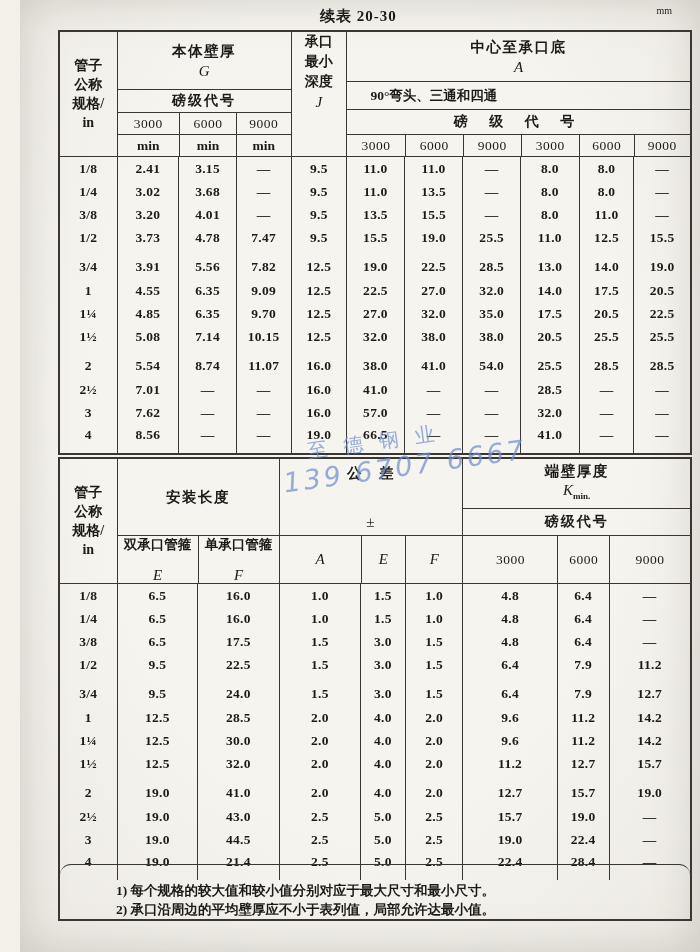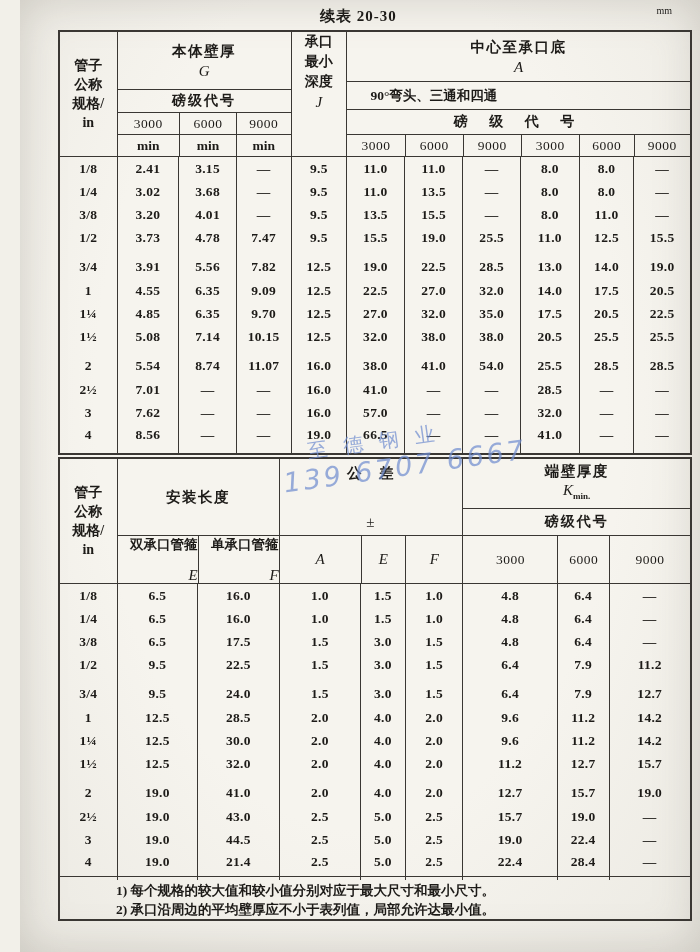--- a/index.html
+++ b/index.html
@@ -57,21 +57,21 @@
     border-top:1px solid var(--line);
   }
   .hrow{ display:grid; border-top:1px solid var(--line); }
   .hrow > * + *{ border-left:1px solid var(--line); }
   .hc{
     display:flex; align-items:center; justify-content:center;
     font-size:13.5px; font-weight:600;
   }
   .hc.num{ font-weight:400; font-size:13.5px; letter-spacing:.5px; }
   .hc2{
-    display:flex; flex-direction:column; align-items:flex-end; justify-content:center;
+    display:flex; flex-direction:column; align-items:center; justify-content:center;
     line-height:18px; font-size:13.5px; font-weight:600;gap:12px;
   }
   .sym{
     font-style:italic; font-weight:500; letter-spacing:0;
     font-family:"Liberation Serif","DejaVu Serif",serif; font-size:15px;
   }
   .sym sub{ font-style:normal; font-size:9px; font-weight:600; }
 
   .spec{
     display:flex; align-items:center; justify-content:center; text-align:center;
@@ -121,22 +121,22 @@
     font-size:13.5px; letter-spacing:.3px;
   }
   .tc + .tc{ border-left:1px solid var(--line); }
   .trow.gs .tc{ align-items:flex-end; padding-bottom:4px; }
   .trow:last-child .tc{ align-items:flex-start; padding-top:3px; }
 
   
   .notes{
     position:absolute; left:0; right:0; bottom:0;
     border-top:1px solid var(--line);
-    padding:4px 8px 0 56px;
-    font-size:13.5px; font-weight:600; line-height:19px;
+    padding:16px 8px 0 56px;
+    font-size:13.5px; font-weight:600; line-height:19px;border-radius:11px;
   }
 
   
   .watermark{
     position:absolute; left:258px; top:442px; z-index:6;
     transform:rotate(-8deg); transform-origin:left top;
     color:rgba(112,142,208,.72); pointer-events:none;
     font-family:"DejaVu Sans","Liberation Sans",sans-serif;
   }
   .wm-line1{ font-size:20px; letter-spacing:16px; margin-left:28px; white-space:nowrap; }

